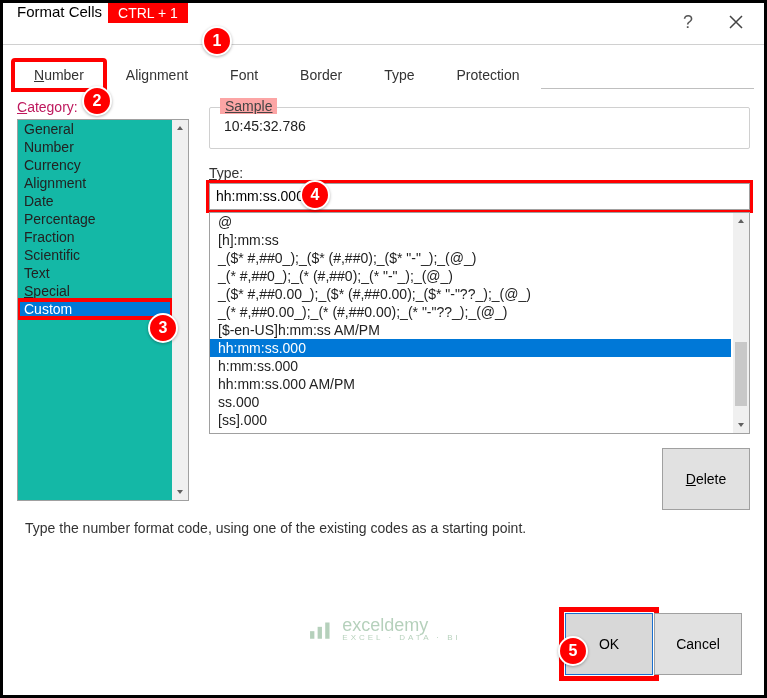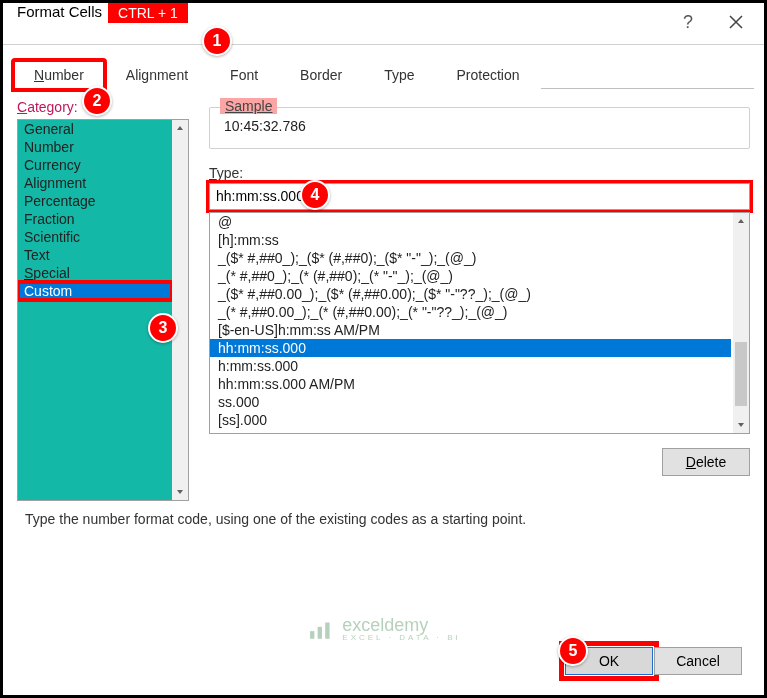--- a/index.html
+++ b/index.html
@@ -34,21 +34,21 @@
 .sample-legend { position: absolute; top: -10px; left: 10px; background: #fca5a5; padding: 0 5px; color: #444; text-decoration: underline; }
 .sample-value { color: #222; padding-left: 2px; }
 .type-label { margin-top: 16px; color: #333; }
 .type-input { width: 100%; border: 1px solid #a0a0a0; padding: 4px 6px 5px 6px; margin-top: 2px; outline: none; }
 .type-input.highlight { box-shadow: 0 0 0 3px #ff0000; }
 .type-list { border: 1px solid #a0a0a0; height: 222px; margin-top: 2px; position: relative; overflow: hidden; }
 .type-items { position: absolute; left: 0; top: 0; right: 18px; bottom: 0; overflow: hidden; }
 .type-item { padding: 1px 8px; color: #222; white-space: nowrap; font-size: 14px; }
 .type-item.selected { background: #0078d7; color: #fff; }
 .delete-row { display: flex; justify-content: flex-end; margin-top: 14px; }
-.btn { border: 1px solid #a0a0a0; background: #e1e1e1; padding: 5px 20px; min-width: 88px; text-align: center; cursor: pointer; }
+.btn { border: 1px solid #a0a0a0; background: #e1e1e1; padding: 22px 20px; min-width: 88px; text-align: center; cursor: pointer; }
 .hint { margin: 10px 14px 0 22px; color: #333; }
 .watermark { position: absolute; left: 50%; transform: translateX(-50%); bottom: 56px; display: flex; align-items: center; gap: 10px; opacity: 0.35; }
 .watermark svg { width: 26px; height: 26px; }
 .wm-text { display: flex; flex-direction: column; line-height: 1; }
 .wm-main { font-size: 18px; color: #2d7b3e; font-weight: 500; }
 .wm-sub { font-size: 8px; letter-spacing: 3px; color: #2d7b3e; }
 .footer { display: flex; justify-content: flex-end; gap: 1px; padding: 16px 22px 20px 0; }
 .ok-btn { outline: 5px solid #ff0000; outline-offset: 1px; background: #d8d8d8; border: 1px solid #1a6fcf; }
 .callout { position: absolute; width: 30px; height: 30px; background: #ff0000; border: 2px solid #fff; border-radius: 50%; color: #fff; font-weight: bold; display: flex; align-items: center; justify-content: center; font-size: 16px; z-index: 50; box-shadow: 0 1px 3px rgba(0,0,0,0.3); }
 .c1 { left: 202px; top: 26px; }
@@ -87,20 +87,21 @@
 
   <div class="body">
     <div class="left">
       <div class="label"><u>C</u>ategory:</div>
       <div class="cat-list">
         <div class="cat-items">
           <div class="cat-item">General</div>
           <div class="cat-item">Number</div>
           <div class="cat-item">Currency</div>
           <div class="cat-item">Alignment</div>
+          <div class="cat-item">Date</div>
           <div class="cat-item">Percentage</div>
           <div class="cat-item">Fraction</div>
           <div class="cat-item">Scientific</div>
           <div class="cat-item">Text</div>
           <div class="cat-item"><u>S</u>pecial</div>
           <div class="cat-item selected highlight">Custom</div>
         </div>
         <div class="scrollbar">
           <div class="sb-btn">
               <svg viewBox="0 0 8 8">

